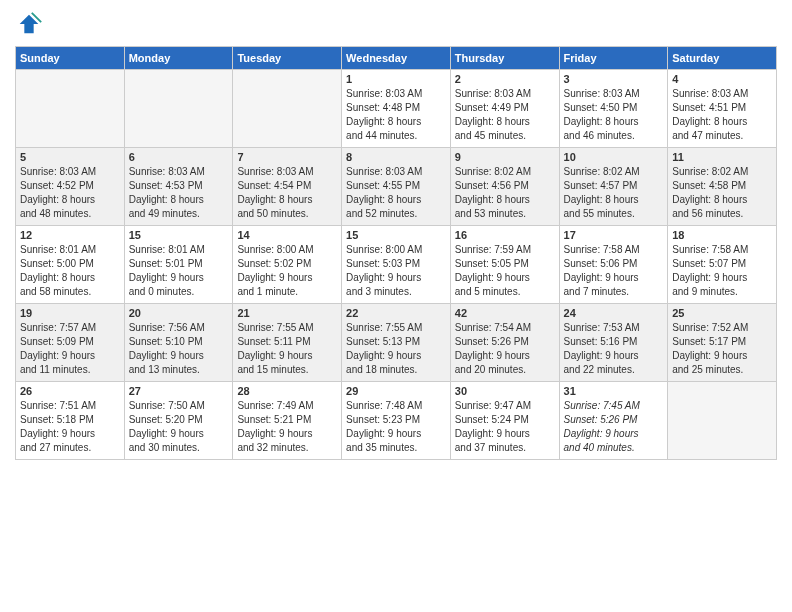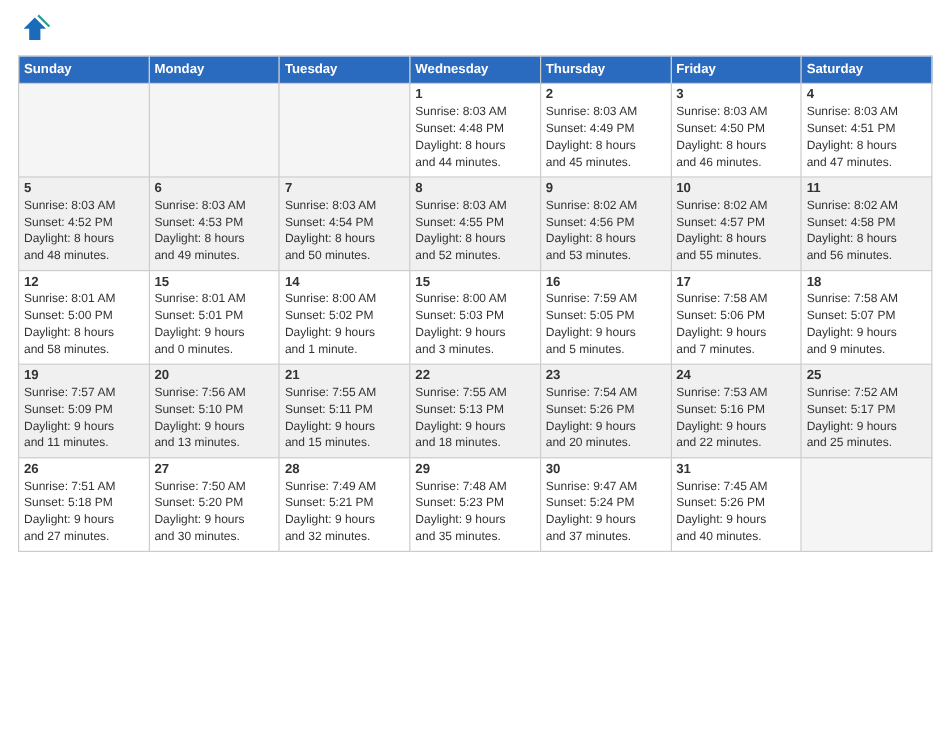--- a/index.html
+++ b/index.html
@@ -289,21 +289,21 @@
 and 15 minutes.</div>
           </td>
           <td>
             <span class="date-num">22</span>
             <div class="cell-text" style="white-space: pre-line;">Sunrise: 7:55 AM
 Sunset: 5:13 PM
 Daylight: 9 hours
 and 18 minutes.</div>
           </td>
           <td>
-            <span class="date-num">23</span>
+            <span class="date-num">42</span>
             <div class="cell-text" style="white-space: pre-line;">Sunrise: 7:54 AM
 Sunset: 5:26 PM
 Daylight: 9 hours
 and 20 minutes.</div>
           </td>
           <td>
             <span class="date-num">24</span>
             <div class="cell-text" style="white-space: pre-line;">Sunrise: 7:53 AM
 Sunset: 5:16 PM
 Daylight: 9 hours
@@ -348,21 +348,21 @@
           </td>
           <td>
             <span class="date-num">30</span>
             <div class="cell-text" style="white-space: pre-line;">Sunrise: 9:47 AM
 Sunset: 5:24 PM
 Daylight: 9 hours
 and 37 minutes.</div>
           </td>
           <td>
             <span class="date-num">31</span>
-            <div class="cell-text" style="white-space: pre-line;">Sunrise: 7:45 AM
+            <div class="cell-text" style="white-space: pre-line; font-style: italic;">Sunrise: 7:45 AM
 Sunset: 5:26 PM
 Daylight: 9 hours
 and 40 minutes.</div>
           </td>
           <td class="empty"></td>
         </tr>
       </tbody>
   </table>
 </div>
 

